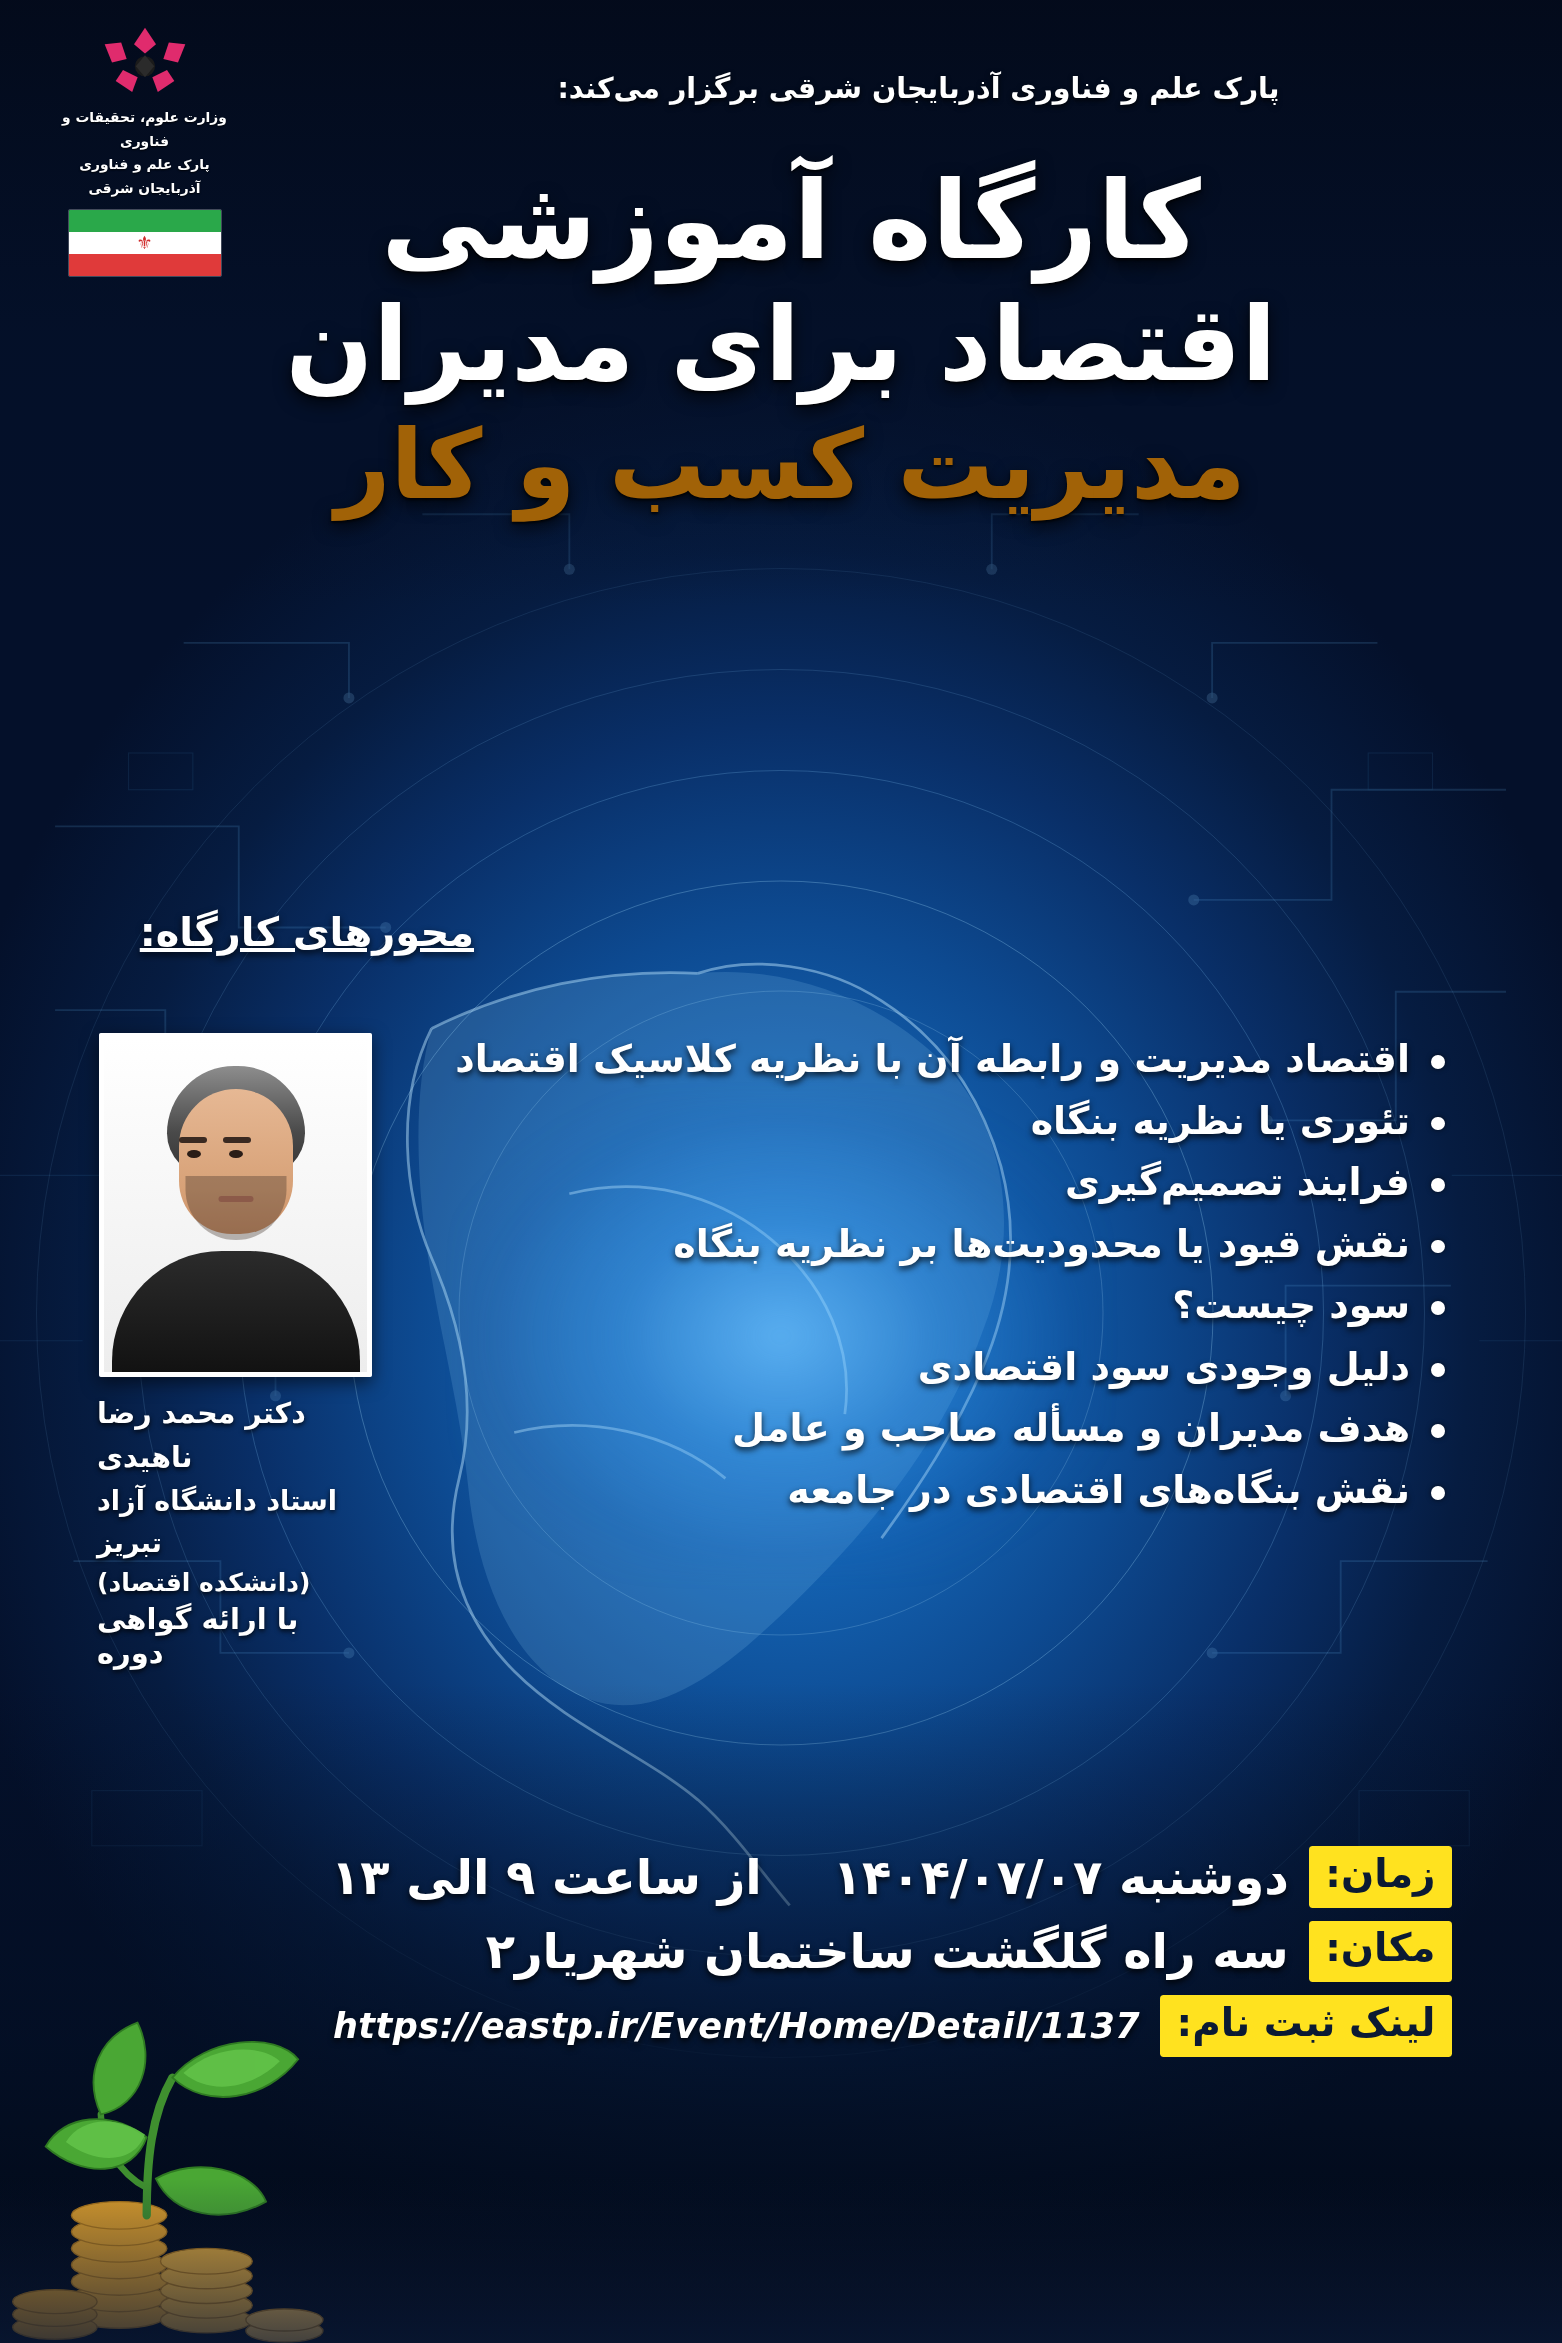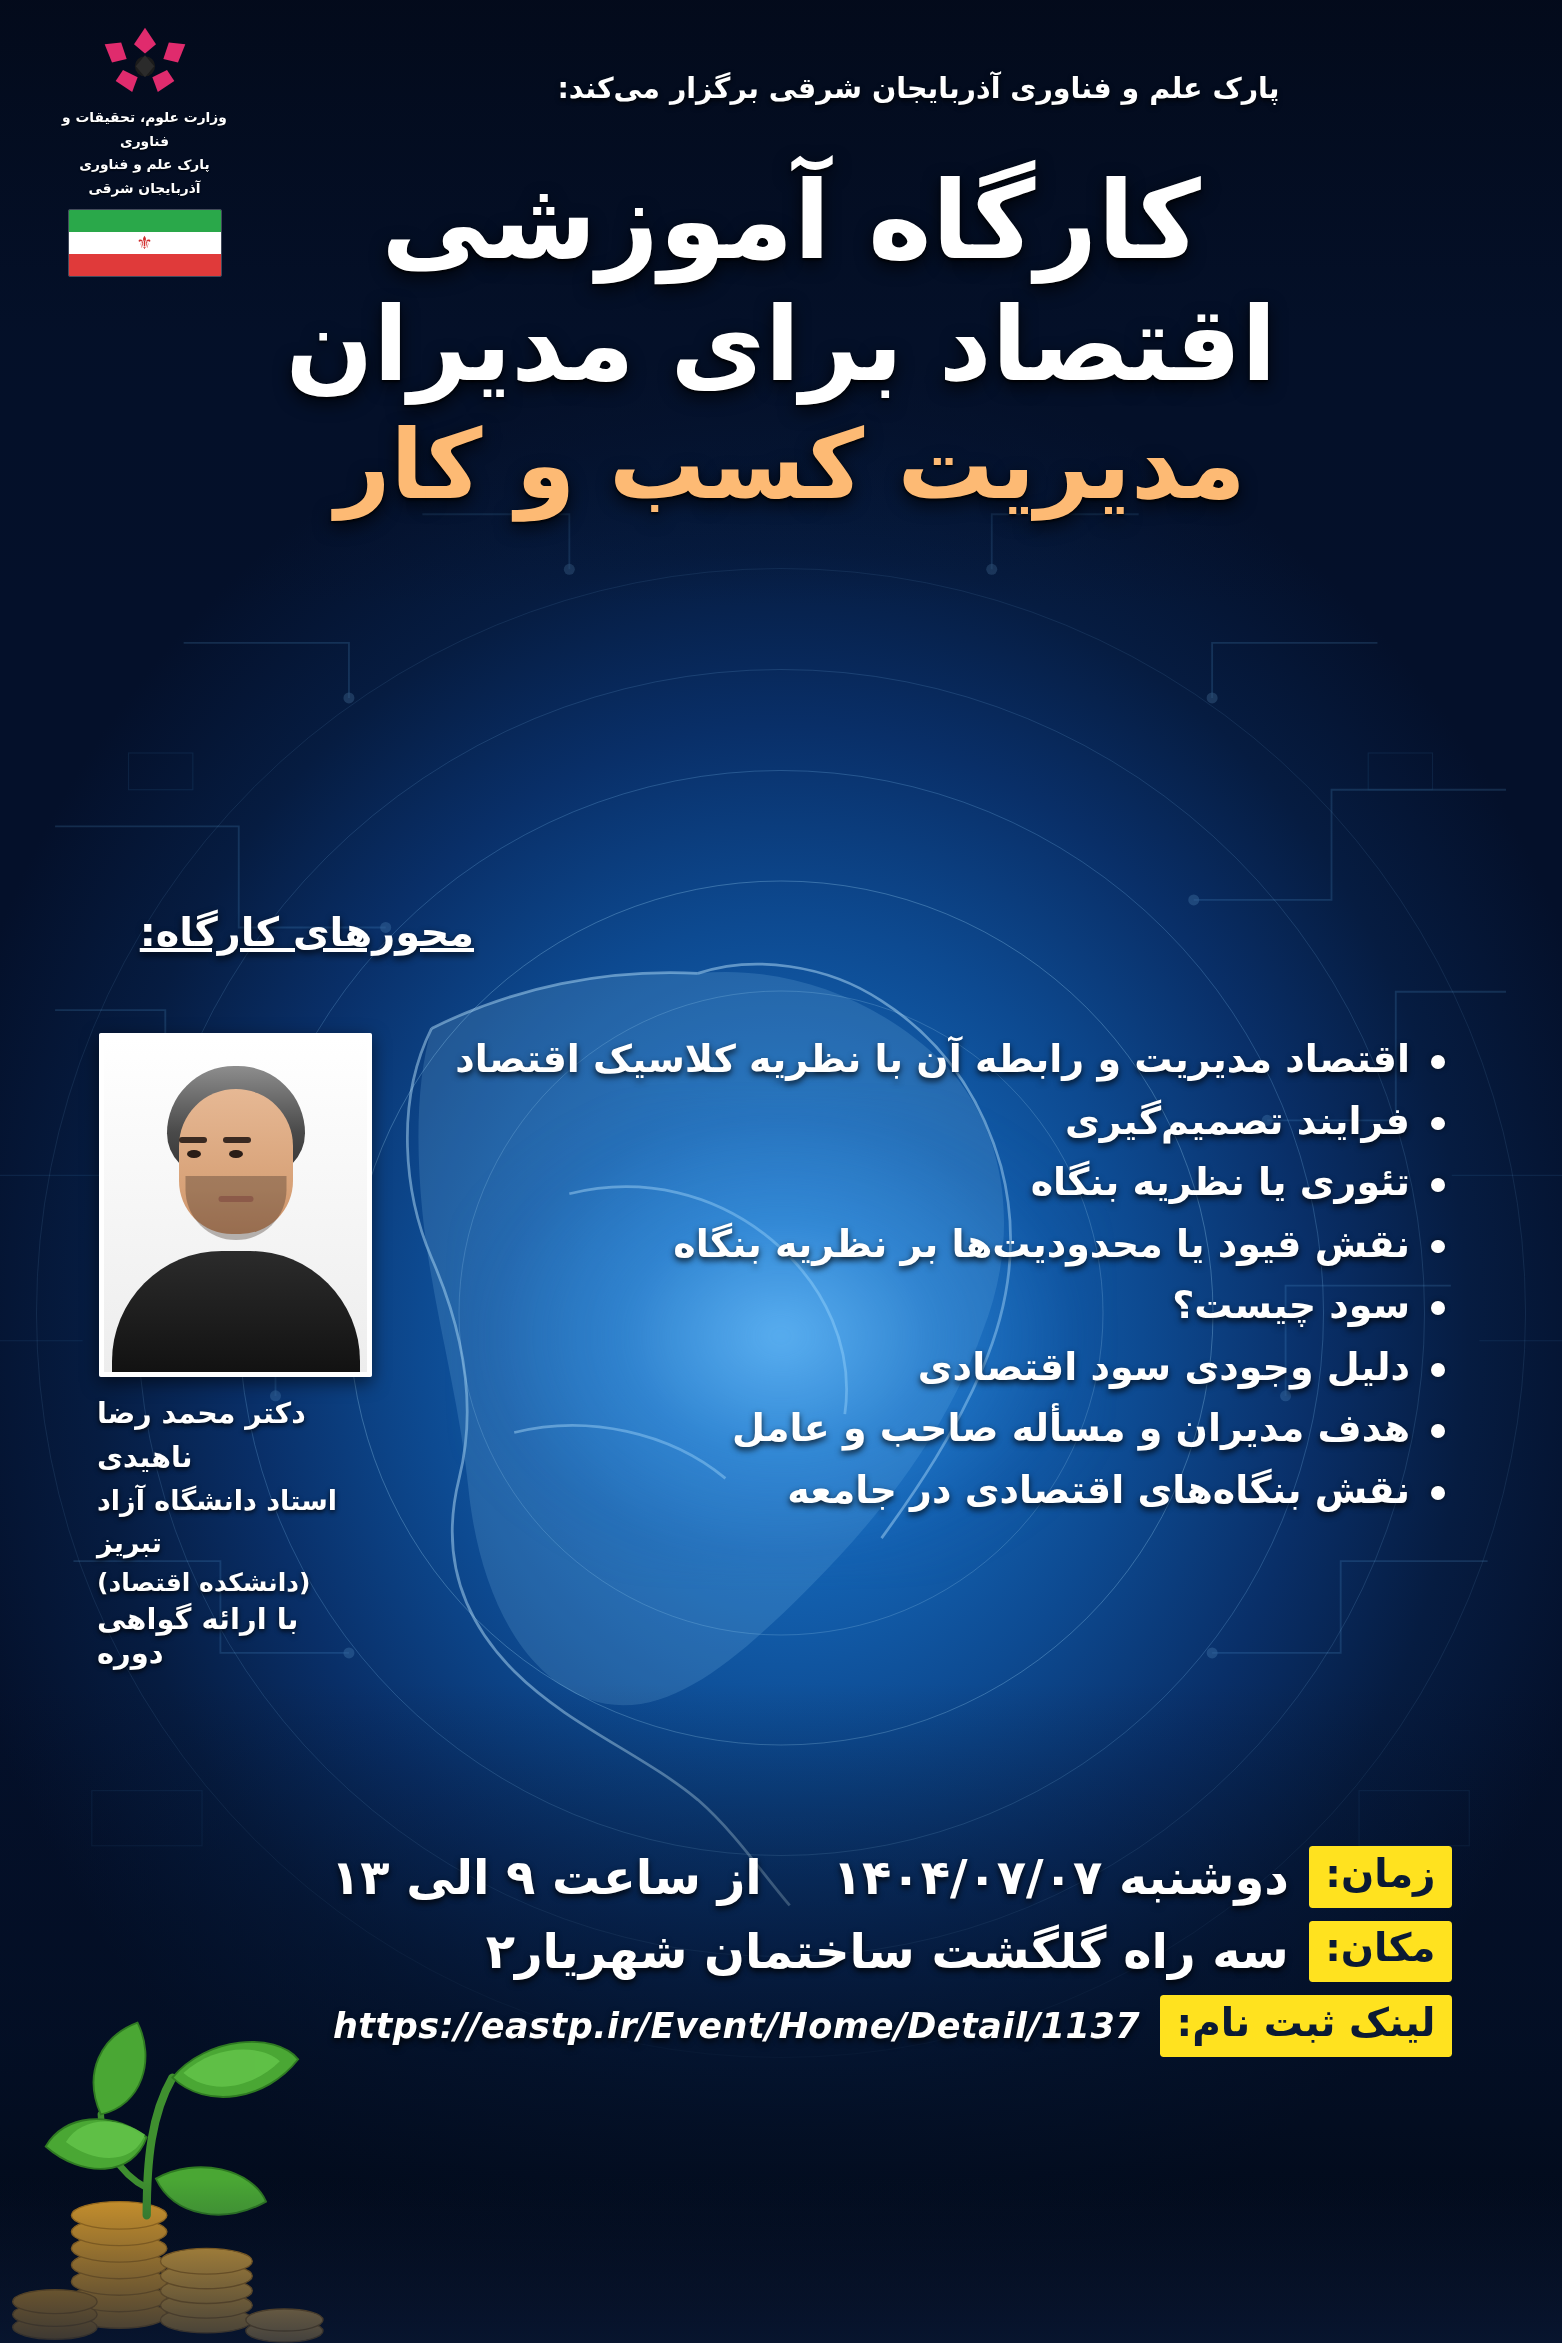--- a/index.html
+++ b/index.html
@@ -130,21 +130,21 @@
   }
   .title-1, .title-2 {
     color: #ffffff;
     font-weight: bold;
     line-height: 1.12;
     text-shadow: 0 5.5px 16.5px rgba(0,0,0,0.75), 0 1.8px 2.8px rgba(0,0,0,0.8);
   }
   .title-1 { font-size: 108px; margin: 0 0 5.5px; letter-spacing: -1.8px; padding-left: 20px;}
   .title-2 { font-size: 103px; margin: 0 0 9.2px; letter-spacing: -1.8px;}
   .title-3 {
-    color: #fdba74;
+    color: #a16207;
     font-weight: bold;
     font-size: 96px;
     line-height: 1.12;
     letter-spacing: -1.8px;
     text-shadow: 0 5.5px 16.5px rgba(0,0,0,0.75), 0 1.8px 2.8px rgba(0,0,0,0.8);
     padding-left: 19px;
   }
   
   .topics-head {
     position: absolute;
@@ -414,22 +414,22 @@
 
   <div class="title-wrap">
     <div class="title-1">کارگاه آموزشی</div>
     <div class="title-2">اقتصاد برای مدیران</div>
     <div class="title-3">مدیریت کسب و کار</div>
   </div>
 
   <div class="topics-head">محورهای کارگاه:</div>
   <ul class="topics">
     <li>اقتصاد مدیریت و رابطه آن با نظریه کلاسیک اقتصاد</li>
+    <li>تئوری یا نظریه بنگاه</li>
     <li>فرایند تصمیم‌گیری</li>
-    <li>تئوری یا نظریه بنگاه</li>
     <li>نقش قیود یا محدودیت‌ها بر نظریه بنگاه</li>
     <li>سود چیست؟</li>
     <li>دلیل وجودی سود اقتصادی</li>
     <li>هدف مدیران و مسأله صاحب و عامل</li>
     <li>نقش بنگاه‌های اقتصادی در جامعه</li>
   </ul>
 
   <div class="speaker">
     <div class="speaker-photo">
       <div class="sp-bg"></div>

